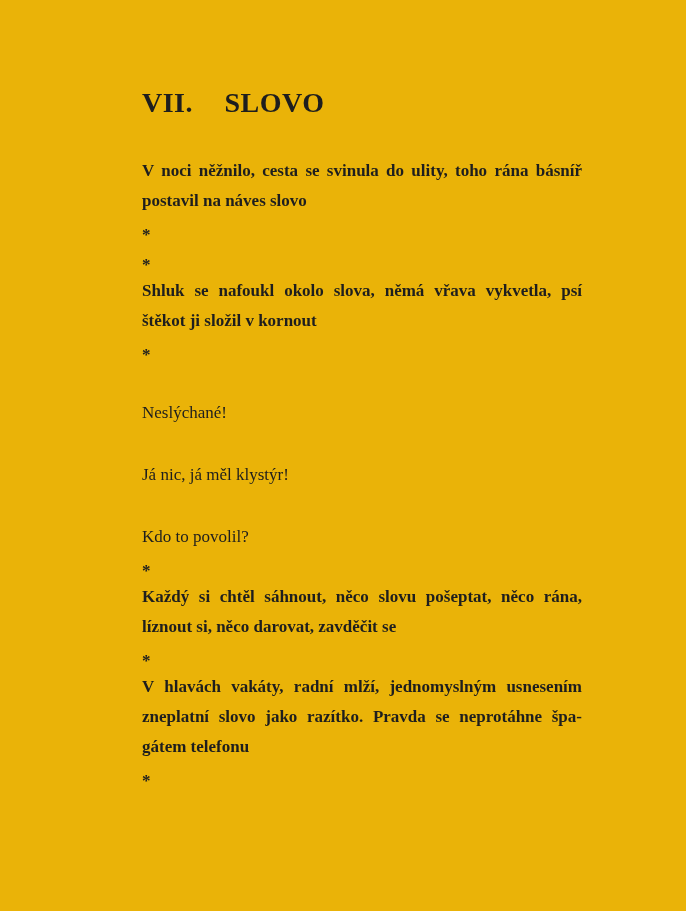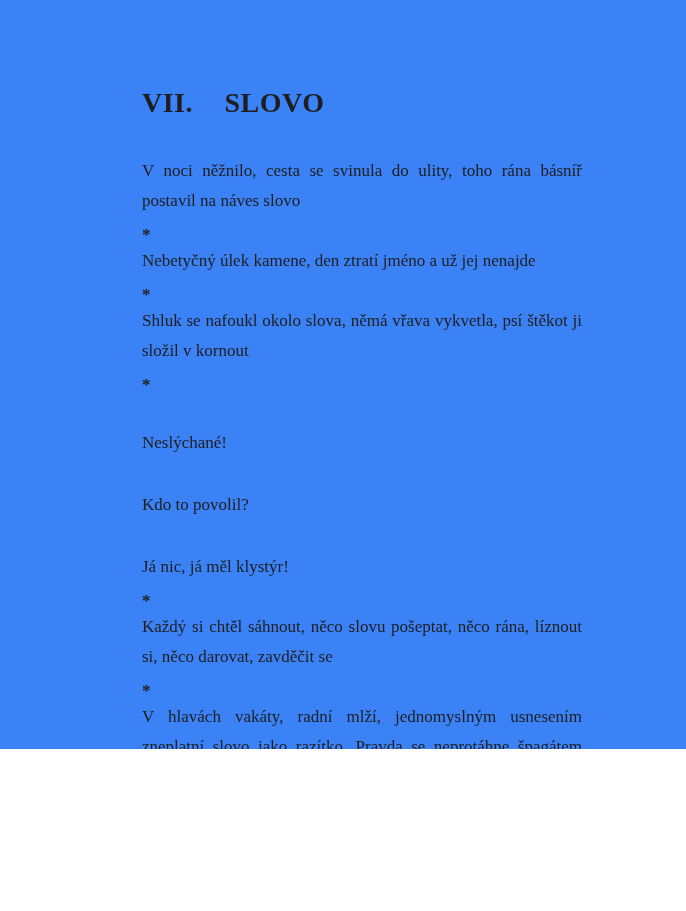--- a/index.html
+++ b/index.html
@@ -3,22 +3,22 @@
 <meta charset="utf-8">
 <style>
   html, body {
     margin: 0;
     padding: 0;
     background: #ffffff;
   }
   .page {
     position: relative;
     width: 686px;
-    height: 749px;
-    background: #3b82f6;
+    height: 911px;
+    background: #eab308;
     box-sizing: border-box;
     padding: 89px 0 0 142px;
     font-family: "Liberation Serif", "DejaVu Serif", serif;
     color: #1e1e1e;
     overflow: hidden;
   }
   .chapter-heading {
     margin: 0 0 39px 0;
     font-size: 28px;
     line-height: 28px;
@@ -31,20 +31,21 @@
   }
   .poem-body {
     width: 440px;
     font-size: 17px;
     line-height: 30px;
   }
   .para {
     margin: 0;
     text-align: justify;
     hyphens: manual;
+    font-weight: bold;
     -webkit-hyphens: manual;
   }
   .verse { margin: 0; }
   .verse-line {
     line-height: 30px;
     text-align: left;
     margin-top: 32px;
   }
   .sep {
     height: 30px;
@@ -61,28 +62,27 @@
 <body>
 
 <div class="page">
   <h1 class="chapter-heading">
     <span class="chapter-number">VII.</span>
     <span class="chapter-title">SLOVO</span>
   </h1>
   <div class="poem-body" id="poem-body">
       <p class="para">V noci něžnilo, cesta se svinula do ulity, toho rána básníř postavil na náves slovo</p>
       <div class="sep"><span class="asterisk">*</span></div>
-      <p class="para">Nebetyčný úlek kamene, den ztratí jméno a už jej nenajde</p>
       <div class="sep"><span class="asterisk">*</span></div>
       <p class="para">Shluk se nafoukl okolo slova, němá vřava vykvetla, psí štěkot ji složil v kornout</p>
       <div class="sep"><span class="asterisk">*</span></div>
       <div class="verse">
         <div class="verse-line">Neslýchané!</div>
+        <div class="verse-line">Já nic, já měl klystýr!</div>
         <div class="verse-line">Kdo to povolil?</div>
-        <div class="verse-line">Já nic, já měl klystýr!</div>
       </div>
       <div class="sep"><span class="asterisk">*</span></div>
       <p class="para">Každý si chtěl sáhnout, něco slovu pošeptat, něco rána, líznout si, něco darovat, zavděčit se</p>
       <div class="sep"><span class="asterisk">*</span></div>
       <p class="para">V hlavách vakáty, radní mlží, jednomyslným usnesením zneplatní slovo jako razítko. Pravda se neprotáhne špa­gátem telefonu</p>
       <div class="sep"><span class="asterisk">*</span></div>
     </div>
 </div>
 
 </body></html>

